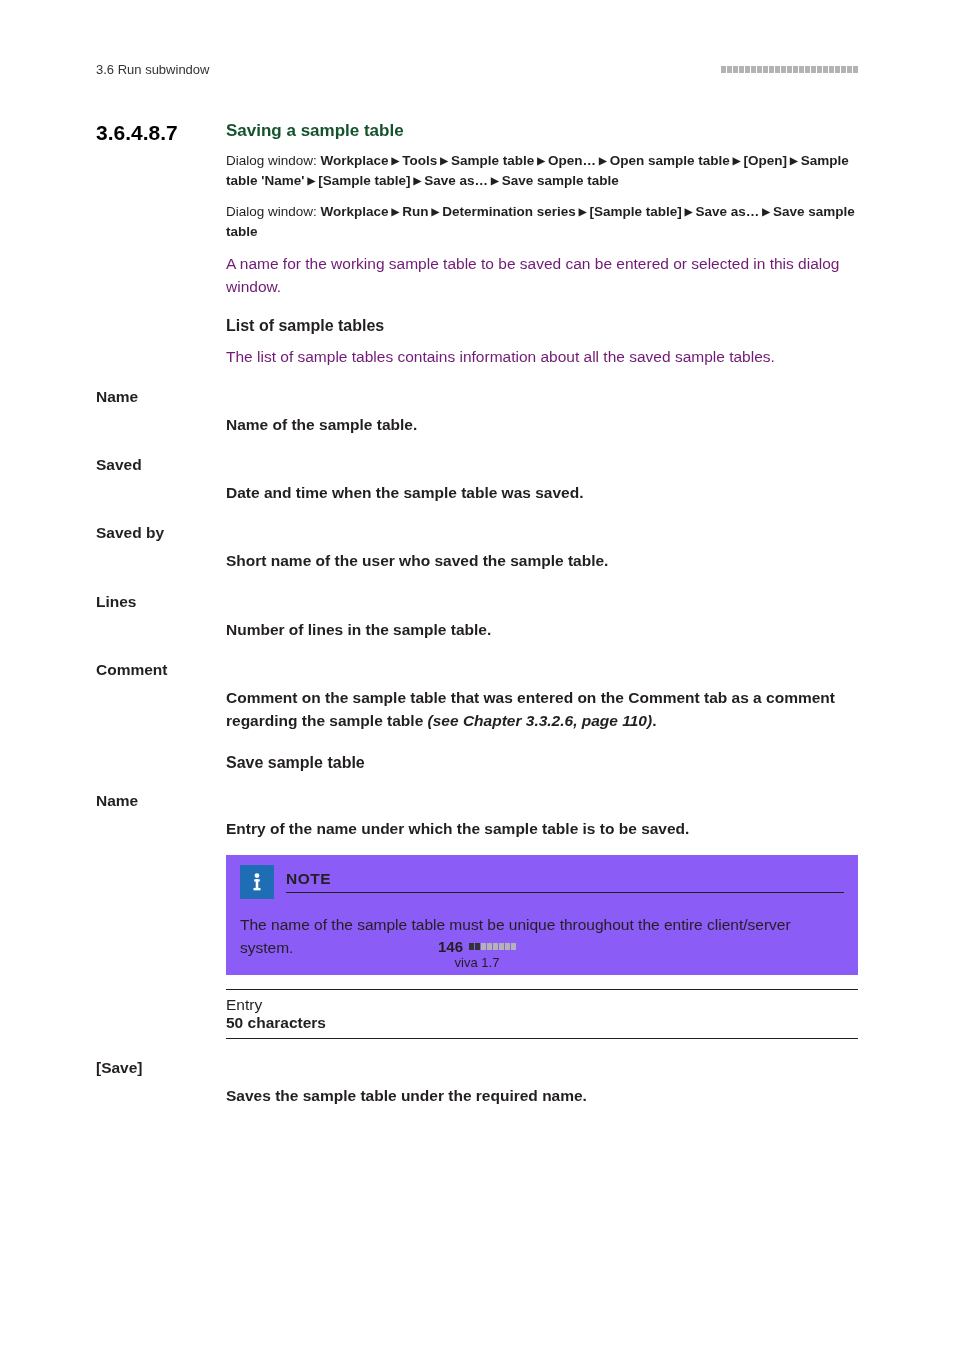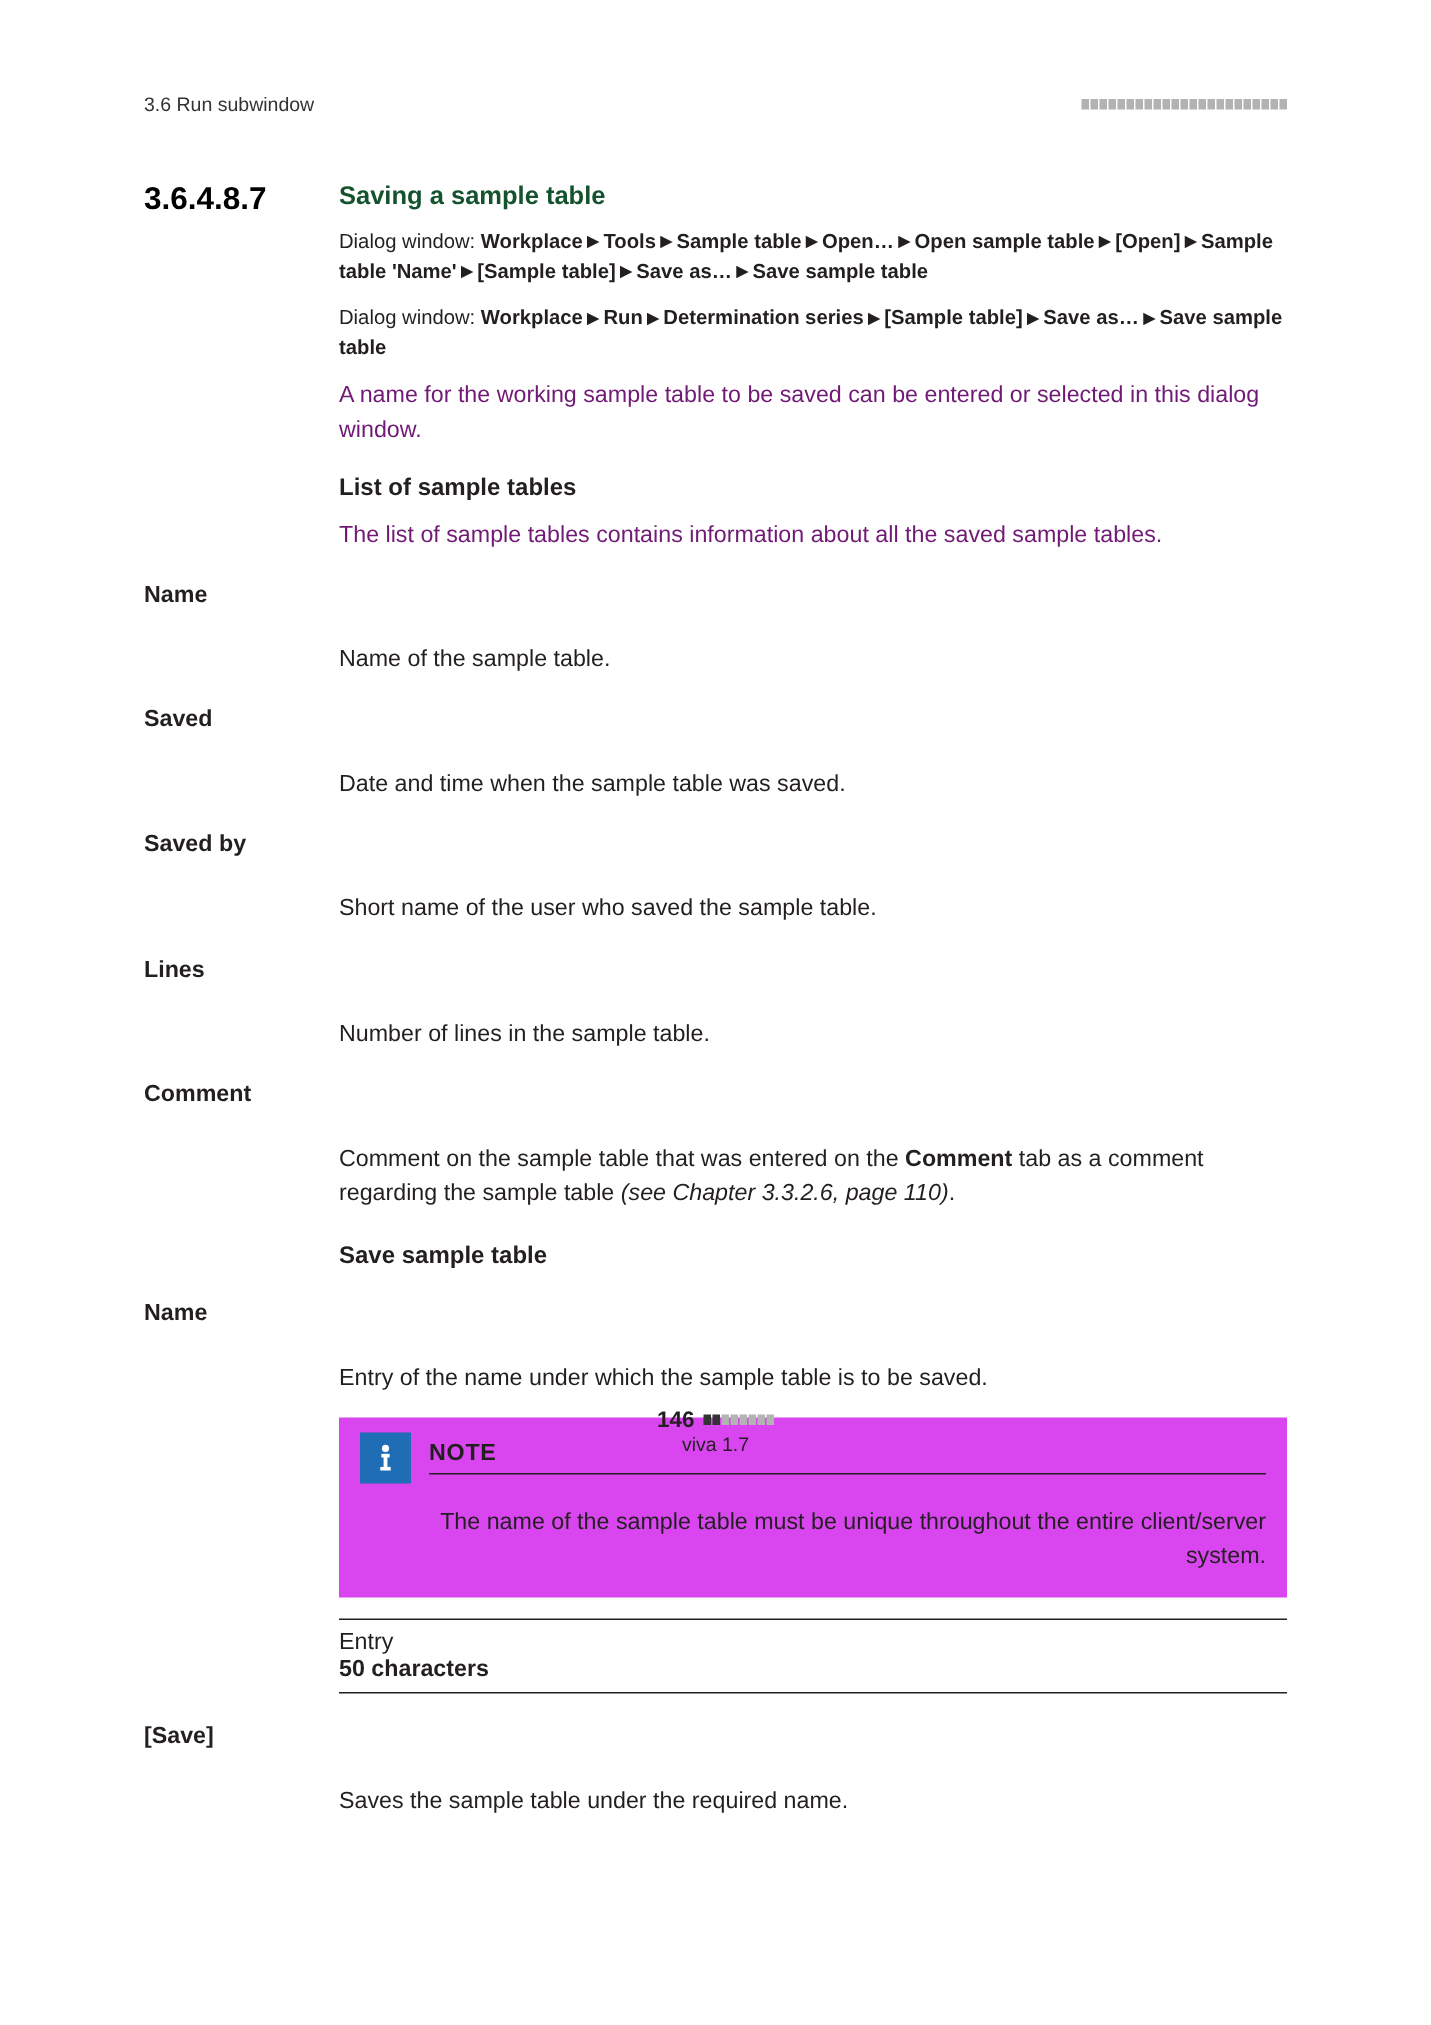--- a/index.html
+++ b/index.html
@@ -14,29 +14,29 @@
   .sec-title { font-weight: 700; font-size: 17px; color: #14532d; }
   .indent { margin-left: 130px; }
   .crumb { font-size: 13.5px; line-height: 1.5; margin-top: 4px; margin-bottom: 10px; }
   .crumb-label { font-weight: 400; }
   .crumb-bold { font-weight: 700; }
   .tri { display: inline-block; margin: 0 3px; font-size: 10px; position: relative; top: -1px; }
   .para { font-size: 15.5px; line-height: 1.5; margin-top: 10px; margin-bottom: 10px; color: #701a75; }
   .subhead { font-weight: 700; font-size: 16px; margin-top: 18px; }
   .termrow { margin-top: 20px; }
   .termlabel { font-weight: 700; font-size: 15.5px; }
-  .termdesc { font-size: 15.5px; line-height: 1.5; margin-top: 22px; }
+  .termdesc { font-size: 15.5px; line-height: 1.5; margin-top: 7px; font-weight: bold; }
   .italic { font-style: italic; }
-  .notebox { background: #d946ef; margin-top: 14px; padding: 0; }
+  .notebox { background: #8b5cf6; margin-top: 14px; padding: 0; }
   .notehead { display: flex; align-items: center; padding: 10px 14px 6px 14px; gap: 12px; }
   .note-icon { width: 34px; height: 34px; background: #1f6db5; display: flex; align-items: center; justify-content: center; }
   .note-icon svg { width: 22px; height: 22px; }
   .note-title-wrap { flex: 1; }
   .note-title { font-weight: 700; font-size: 15.5px; letter-spacing: 0.5px; border-bottom: 1.5px solid #231f20; padding-bottom: 4px; display: block; }
-  .note-body { font-size: 15.5px; line-height: 1.5; padding: 8px 14px 16px 14px; text-align: right; }
+  .note-body { font-size: 15.5px; line-height: 1.5; padding: 8px 14px 16px 14px; }
   .entrybox { margin-top: 14px; background: #fff; }
   .entryrow { display: flex; border-top: 1.5px solid #231f20; border-bottom: 1.5px solid #231f20; padding: 6px 0; flex-direction: column; }
   .entrylabel { width: 160px; font-size: 15.5px; }
   .entryval { font-weight: 700; font-size: 15.5px; }
   .footer { position: absolute; bottom: 58px; left: 96px; right: 96px; display: flex; justify-content: space-between; align-items: center; font-size: 13px; flex-direction: column; }
   .pagenum { font-weight: 700; font-size: 15px; display: flex; align-items: center; gap: 6px; }
   .footerver { font-size: 13px; }
 </style>
 </head>
 <body>

